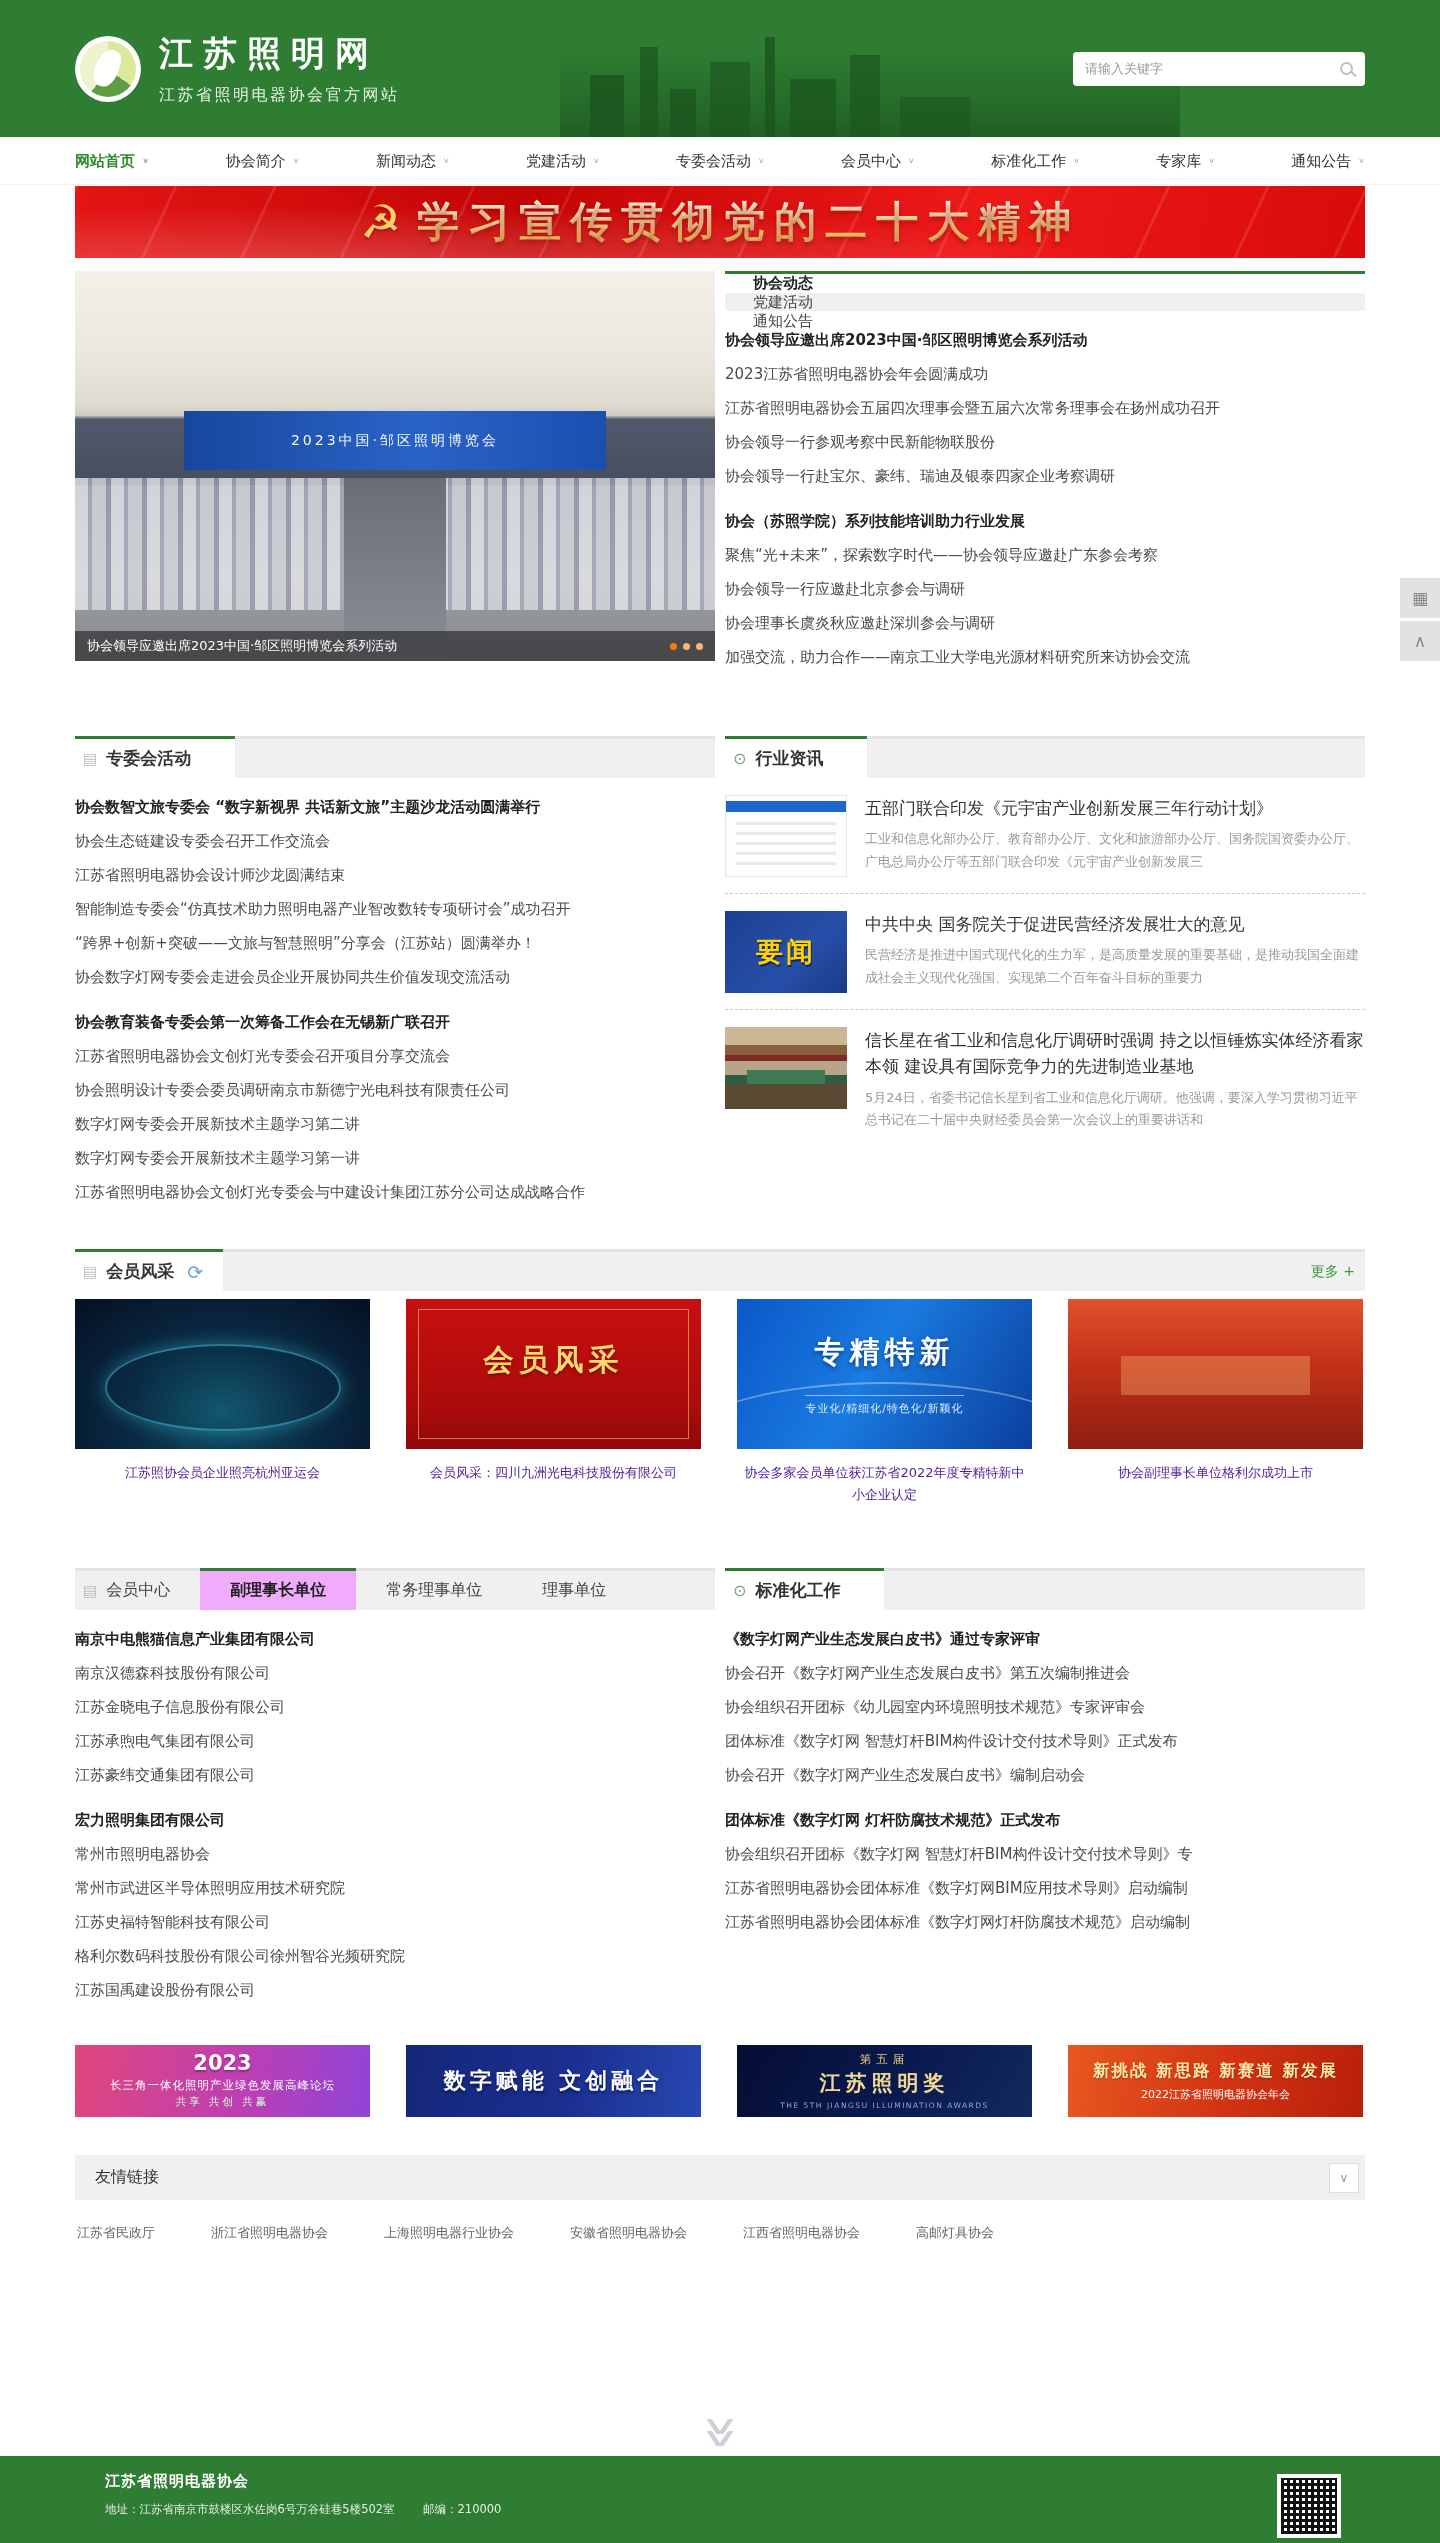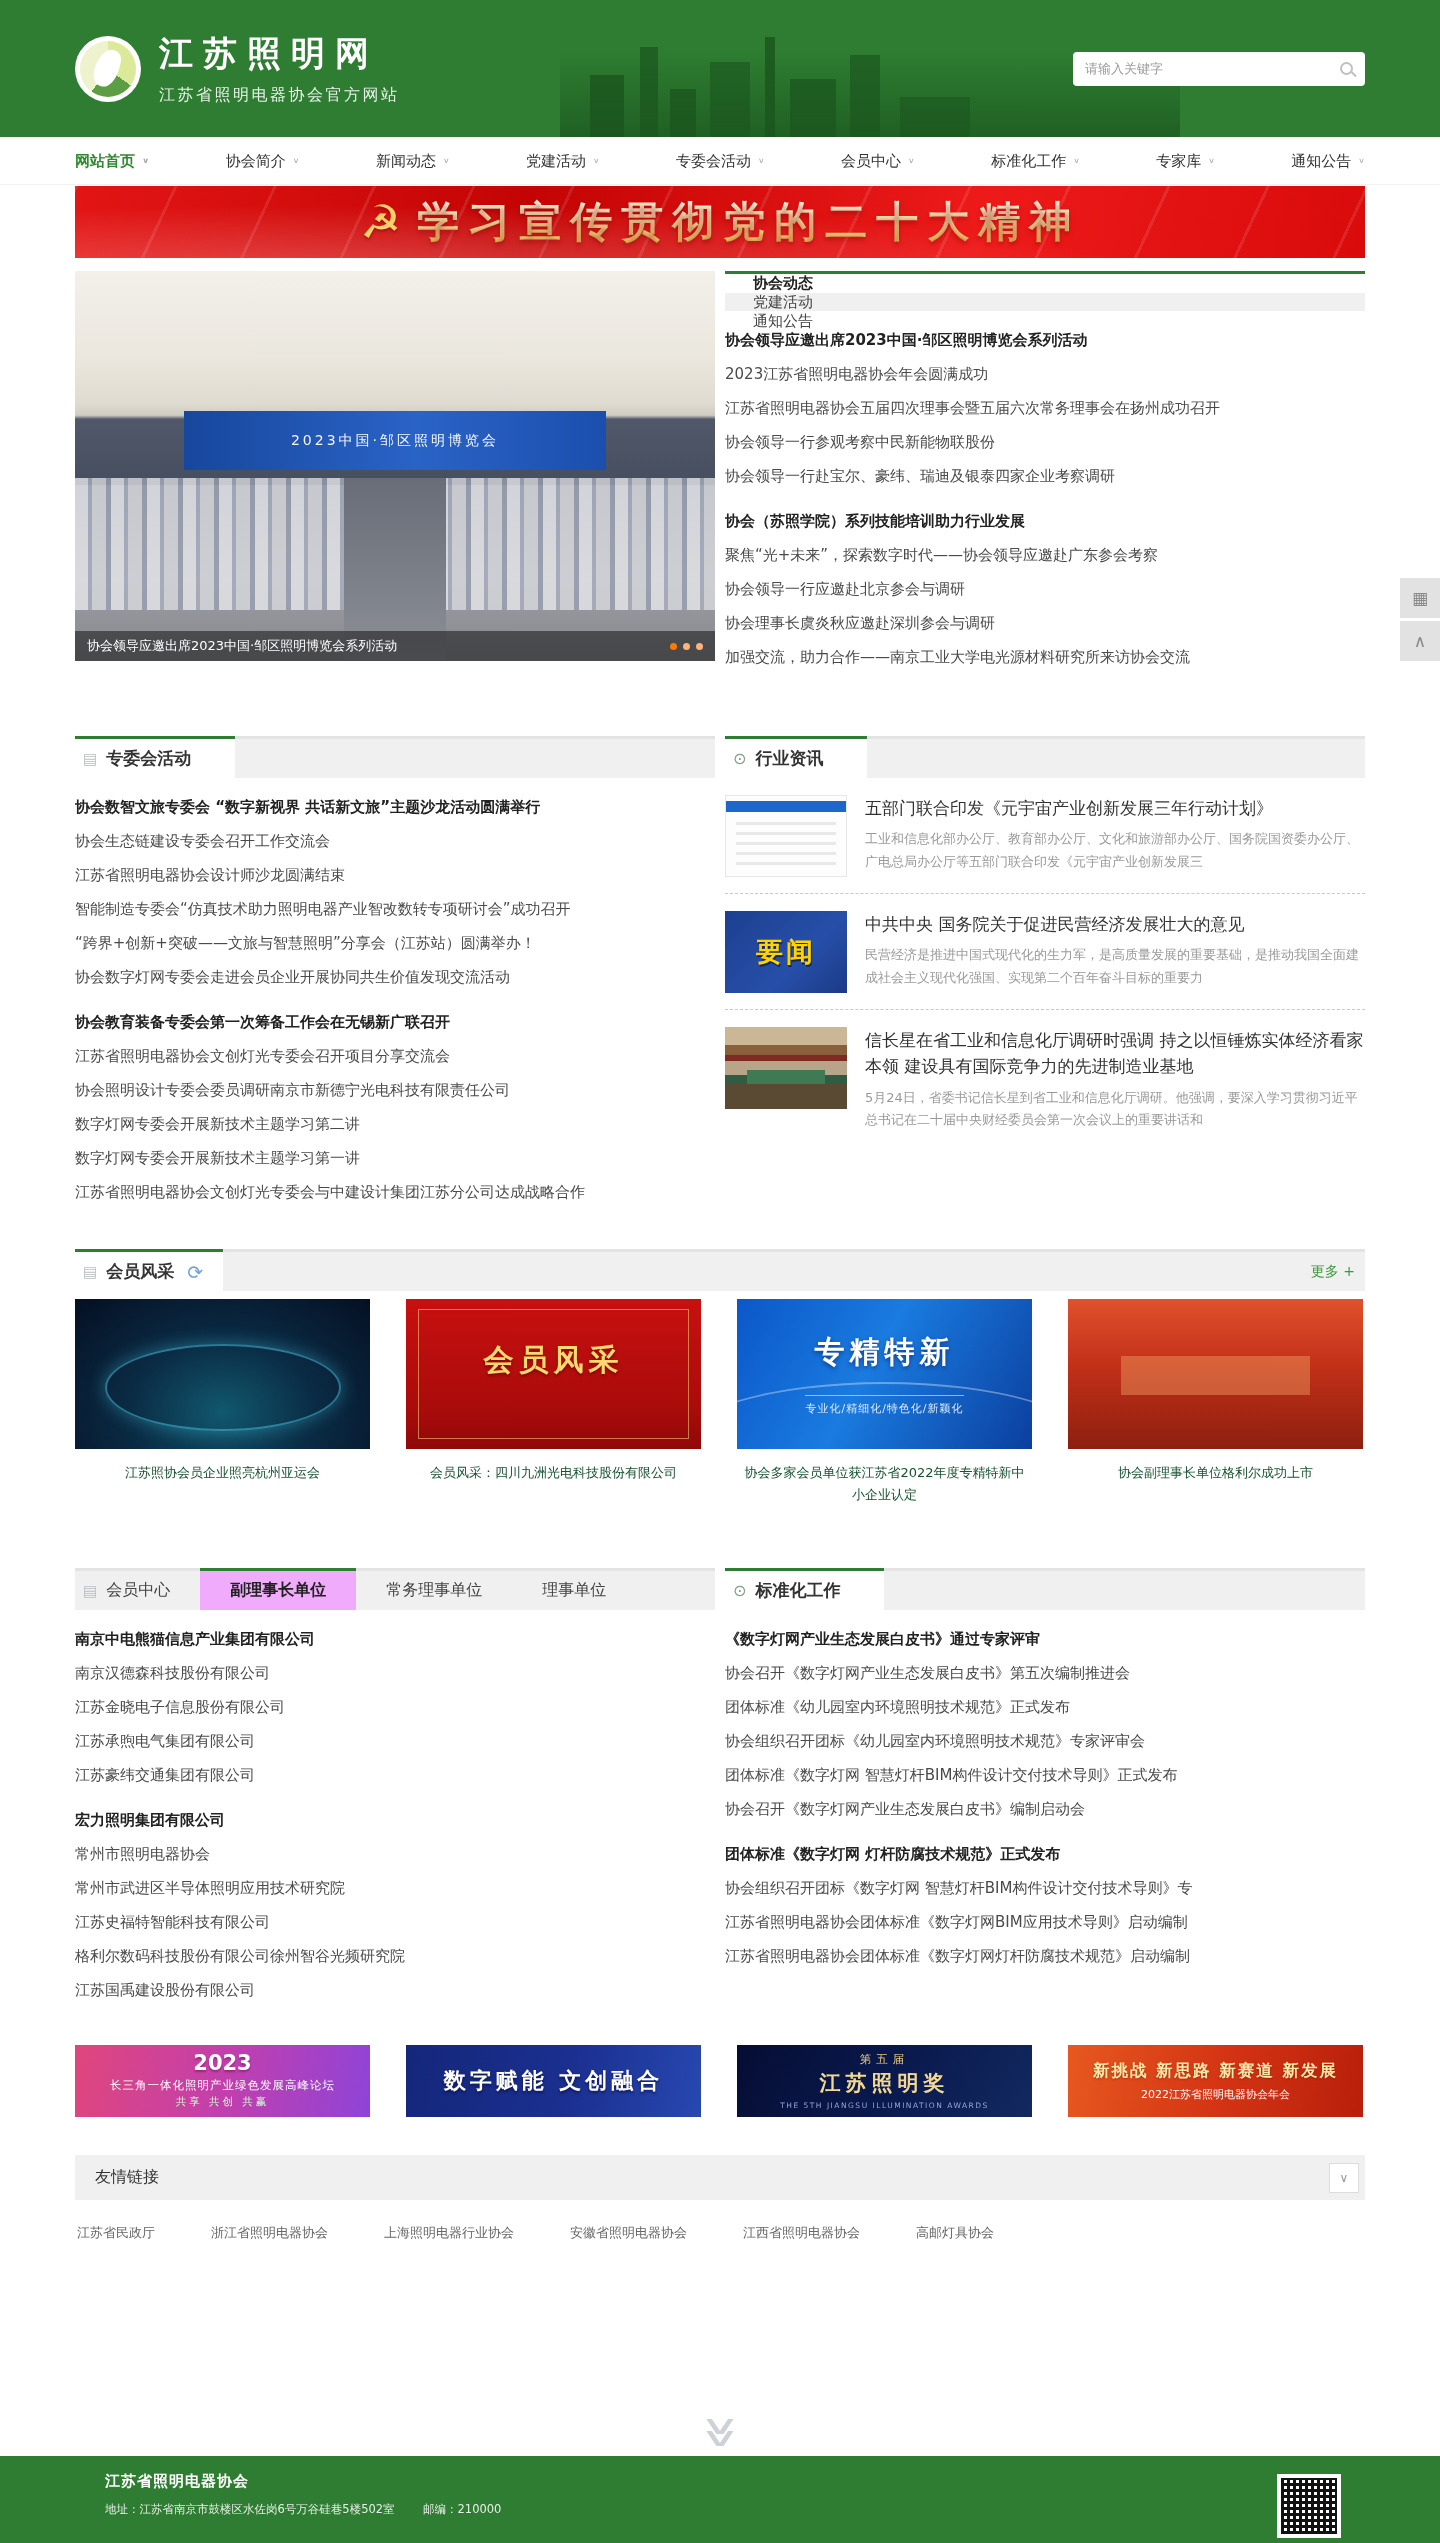--- a/index.html
+++ b/index.html
@@ -150,21 +150,21 @@
   .gimg.zjtx::before { content:""; position:absolute; left:-20%; right:-20%; top:55%; height:80%;
       border-radius:50%; border:2px solid rgba(255,255,255,.35); }
   .gimg.stage { background: linear-gradient(180deg,#e0512d 0%,#c23018 45%,#8d1f10 100%); }
   .gimg.stage::before { content:""; position:absolute; left:18%; right:18%; top:38%; height:26%;
       background: rgba(255,190,120,.35); }
   .ov-title { position: relative; color: #ffd970; font-size: 30px; font-weight: bold;
       letter-spacing: 5px; text-shadow: 0 2px 3px rgba(60,0,0,.45); }
   .gimg.zjtx .ov-title { color: #fff; text-shadow: 0 2px 4px rgba(0,30,90,.6); }
   .ov-sub { position: relative; color: #d9ebff; font-size: 11px; letter-spacing: 1px; margin-top: 22px;
       border-top: 1px solid rgba(255,255,255,.55); padding-top: 5px; }
-  .gal-caption { font-size: 13px; color: #14532d; text-align: center; line-height: 1.7;
+  .gal-caption { font-size: 13px; color: #4c1d95; text-align: center; line-height: 1.7;
       margin-top: 13px; padding: 0 6px; }
 
   
   .mc-label { display: flex; align-items: center; gap: 9px; padding: 0 30px 0 8px; font-size: 16px;
       color: #444; }
   .mc-tab { padding: 0 30px; display: flex; align-items: center; font-size: 16px; color: #444;
       margin-top: -3px; border-top: 3px solid transparent; }
   .mc-tab.active { background: #f0abfc; border-top-color: #2e7d32; font-weight: bold; color: #222; }
 
   
@@ -487,21 +487,20 @@
       <div class="panel-header">
         <div class="ph-tab">
           <span class="sec-dot-icon">⊙</span>
           <span>标准化工作</span>
         </div>
       </div>
       <ul class="plain-list">
 
       <li class="bold">《数字灯网产业生态发展白皮书》通过专家评审</li>
           <li>协会召开《数字灯网产业生态发展白皮书》第五次编制推进会</li>
-          <li>团体标准《幼儿园室内环境照明技术规范》正式发布</li>
           <li>协会组织召开团标《幼儿园室内环境照明技术规范》专家评审会</li>
           <li>团体标准《数字灯网 智慧灯杆BIM构件设计交付技术导则》正式发布</li>
           <li>协会召开《数字灯网产业生态发展白皮书》编制启动会</li>
           <li class="bold gap">团体标准《数字灯网 灯杆防腐技术规范》正式发布</li>
           <li>协会组织召开团标《数字灯网 智慧灯杆BIM构件设计交付技术导则》专</li>
           <li>江苏省照明电器协会团体标准《数字灯网BIM应用技术导则》启动编制</li>
           <li>江苏省照明电器协会团体标准《数字灯网灯杆防腐技术规范》启动编制</li>
         </ul>
     </div>
   </div>

